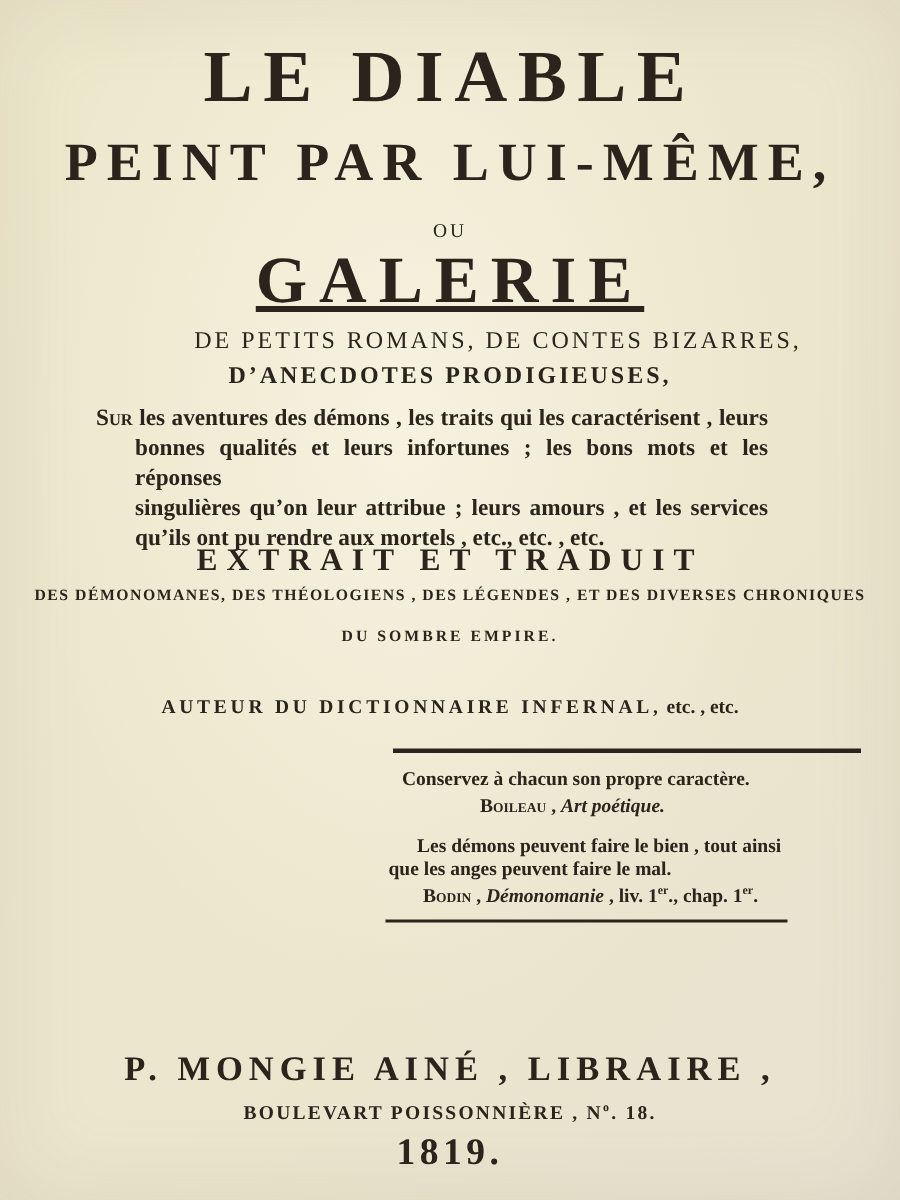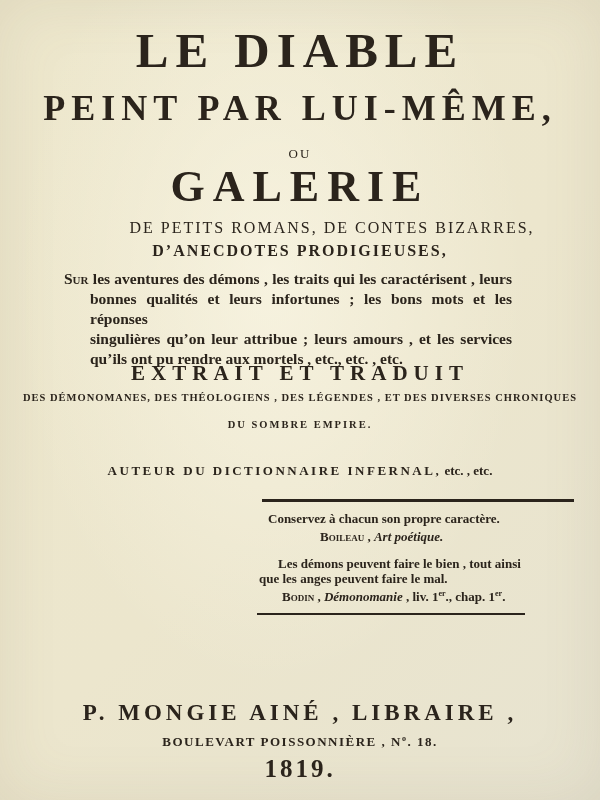--- a/index.html
+++ b/index.html
@@ -15,21 +15,21 @@
     color: #2b241c;
     overflow: hidden;
   }
   .block { position: absolute; left: 0; width: 100%; text-align: center; }
   .sc { font-variant: small-caps; }
   .it { font-style: italic; }
 
   .title1  { top: 22px;  font-size: 49px; font-weight: 700; letter-spacing: 7px; }
   .title2  { top: 87px;  font-size: 36px; font-weight: 700; letter-spacing: 6px; }
   .ou      { top: 146px; font-size: 13px; font-weight: 400; letter-spacing: 2px; }
-  .galerie { top: 161px; font-size: 44px; font-weight: 700; letter-spacing: 8px; }
+  .galerie { top: 161px; font-size: 44px; font-weight: 700; letter-spacing: 8px; text-decoration: underline; }
   .sub1    { top: 219px; font-size: 16px; font-weight: 400; letter-spacing: 2px; padding-left: 32px; }
   .sub2    { top: 242px; font-size: 16px; font-weight: 700; letter-spacing: 2px; }
 
   .desc {
     position: absolute; top: 269px; left: 64px; width: 448px;
     font-size: 15.5px; font-weight: 600; line-height: 20px;
     text-align: justify; color: #2b241c;
   }
   .desc .dline { text-align: justify; -moz-text-align-last: justify; text-align-last: justify; }
   .desc .indent { padding-left: 26px; }

